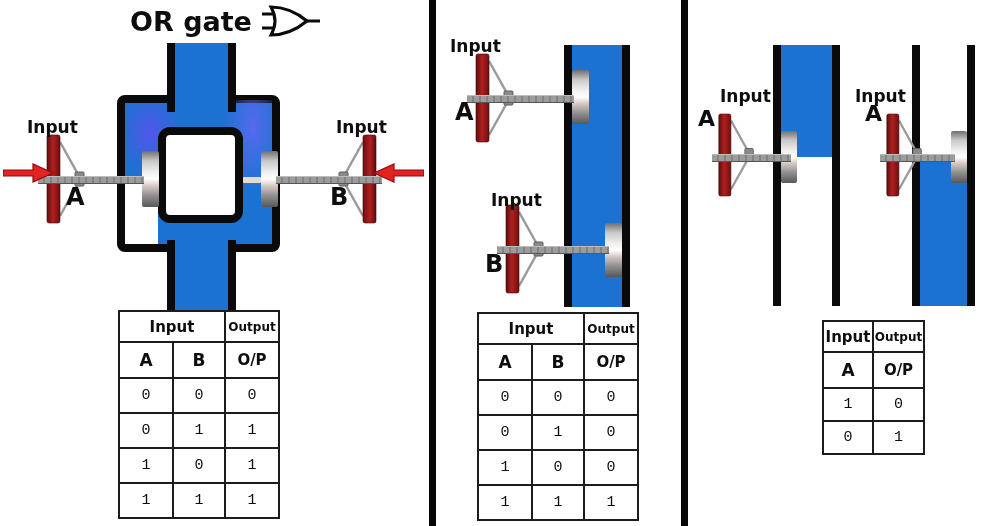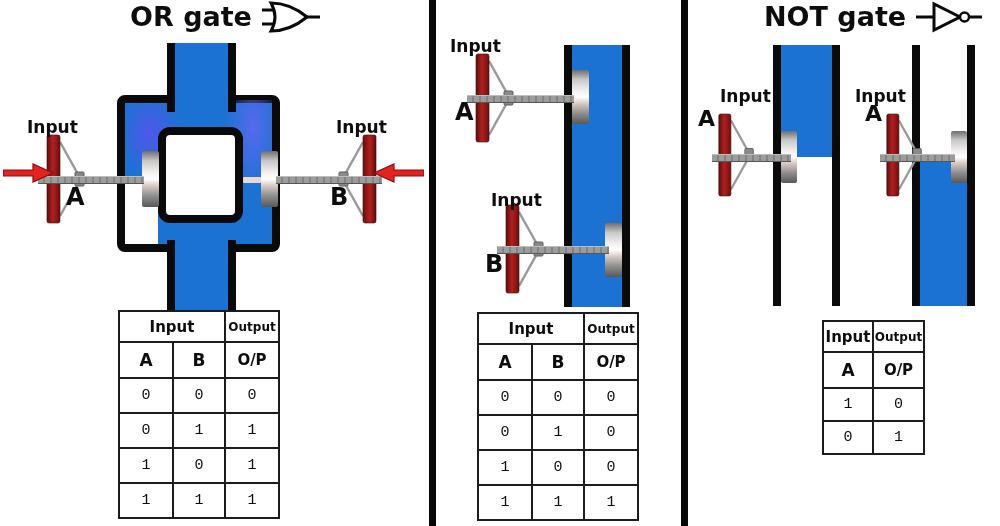--- a/index.html
+++ b/index.html
@@ -1,20 +1,20 @@
 <!DOCTYPE html>
 <html><head>
 <meta charset="utf-8">
 <style>
   html,body{margin:0;padding:0;background:#fff;}
   #stage{position:relative;width:1000px;height:526px;background:#ffffff;overflow:hidden;
          font-family:"DejaVu Sans",sans-serif;color:#0d0d0d;}
   .abs{position:absolute;}
   .sep{background:#070707;top:0;height:526px;width:7px;}
-  .title-row{display:flex;align-items:flex-start;gap:10px;height:36px;}
+  .title-row{display:flex;align-items:flex-end;gap:10px;height:36px;}
   .title-text{font-size:27px;font-weight:bold;white-space:nowrap;}
   .lbl{font-weight:bold;font-size:17px;white-space:nowrap;}
   .big{font-weight:bold;font-size:24px;}
   .wall{background:#0a0a0a;}
   .fluid{background:#1c72d2;}
   .channel{border-left:8px solid #0a0a0a;border-right:8px solid #0a0a0a;background:#1c72d2;}
   .box{border:8px solid #0a0a0a;border-radius:8px;background:#1c72d2;}
   .sq{background:#ffffff;border:8px solid #0a0a0a;border-radius:12px;}
   .piston{background:linear-gradient(to bottom,#6f6f6f 0%,#c9c9c9 18%,#f2efee 38%,#ffffff 50%,#d8c9c4 62%,#8f8f8f 80%,#585858 100%);border-radius:2px;}
   .rod{background:repeating-linear-gradient(90deg,#9c9c9c 0 5px,#838383 5px 7px);
@@ -196,28 +196,20 @@
       <td class="digit">0</td>
     </tr>
     <tr style="height:35px">
       <td class="digit">1</td>
       <td class="digit">1</td>
       <td class="digit">1</td>
     </tr>
   </tbody>
     </table>
 
-  <div class="abs title-row" style="left:764px;top:1px;">
-    <span class="title-text">NOT gate</span>
-    <svg width="66" height="32" viewBox="0 0 66 32">
-      <path d="M0,16 H17 M53,16 H66" stroke="#0a0a0a" stroke-width="3" fill="none"></path>
-      <path d="M18,3 L18,29 L44,16 Z" stroke="#0a0a0a" stroke-width="3" fill="#ffffff"></path>
-      <circle cx="48.5" cy="16" r="4.5" stroke="#0a0a0a" stroke-width="2.5" fill="#ffffff"></circle>
-    </svg>
-  </div>
 
   <div class="abs fluid" style="left:781px;top:45px;width:51px;height:112px;"></div>
   <div class="abs wall" style="left:773px;top:45px;width:8px;height:261px;"></div>
   <div class="abs wall" style="left:832px;top:45px;width:8px;height:261px;"></div>
   <div class="abs piston" style="left:781px;top:131px;width:16px;height:52px;"></div>
   <svg class="abs" style="left:716px;top:113px;" width="41" height="84" viewBox="0 0 44 90">
     <line x1="16" y1="8" x2="35" y2="42" stroke="#9a9a9a" stroke-width="2.5"></line>
     <line x1="16" y1="82" x2="35" y2="48" stroke="#9a9a9a" stroke-width="2.5"></line>
     <rect x="3" y="1" width="13" height="88" rx="2" fill="url(#plankGrad)" stroke="#3d0808" stroke-width="0.6"></rect>
     <rect x="31" y="38" width="9" height="14" rx="1" fill="#8a8a8a" stroke="#5f5f5f"></rect>

